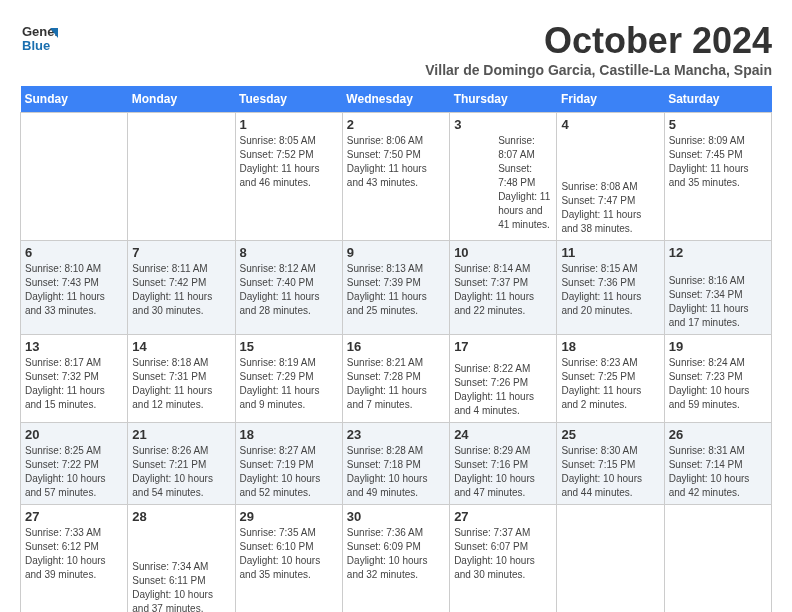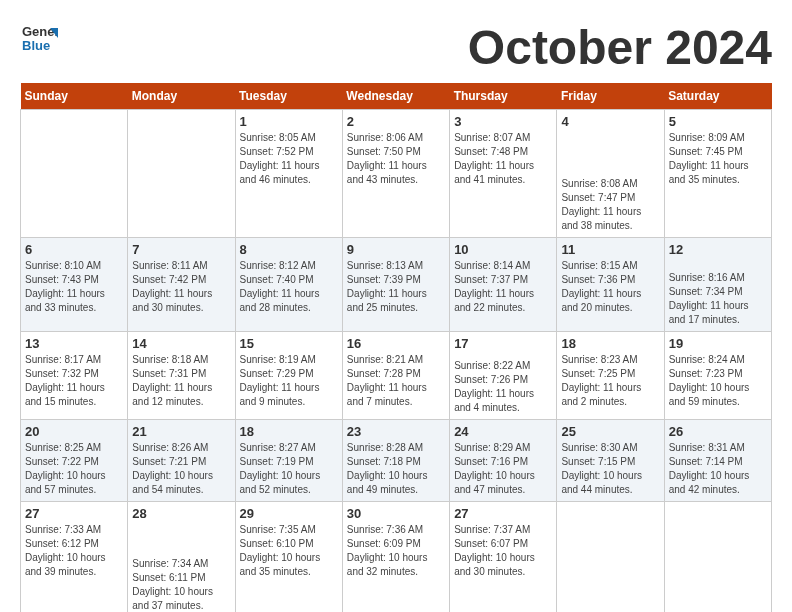--- a/index.html
+++ b/index.html
@@ -9,21 +9,21 @@
       width: 792px;
       min-height: 612px;
       padding: 20px;
     }
     .calendar-table {
       width: 100%;
       border-collapse: collapse;
       font-size: 11px;
     }
     .calendar-table th {
-      background-color: #c2410c;
+      background-color: #3b82f6;
       color: white;
       padding: 6px 4px;
       text-align: left;
       font-size: 12px;
       font-weight: bold;
     }
     .calendar-table td {
       border: 1px solid #ccc;
       padding: 4px;
       vertical-align: top;
@@ -59,21 +59,22 @@
   <div style="display:flex; align-items:center;">
     <div style="margin-right:4px;">
       <svg width="38" height="38" viewBox="0 0 38 38">
         <text x="2" y="16" font-family="Arial" font-size="13" font-weight="bold" fill="#333">General</text>
         <text x="2" y="30" font-family="Arial" font-size="13" font-weight="bold" fill="#1a6faf">Blue</text>
         <polygon points="30,8 38,8 38,18" fill="#1a6faf"></polygon>
       </svg>
     </div>
   </div>
   <div style="flex:1; text-align:right;">
-    <div style="font-size:48px; font-weight:bold; color:#333;">October 2024</div>
+    <div style="font-size:36px; font-weight:bold; color:#333;">October 2024</div>
+    <div style="font-size:14px; color:#555; font-weight:bold;">Villar de Domingo Garcia, Castille-La Mancha, Spain</div>
   </div>
 </div>
 
 <table class="calendar-table">
   <thead>
     <tr>
       <th>Sunday</th>
       <th>Monday</th>
       <th>Tuesday</th>
       <th>Wednesday</th>
@@ -93,21 +94,21 @@
 Daylight: 11 hours and 46 minutes.</div>
         </td>
         <td>
           <span class="day-number">2</span>
           <div class="day-info" style="white-space: pre-line;">Sunrise: 8:06 AM
 Sunset: 7:50 PM
 Daylight: 11 hours and 43 minutes.</div>
         </td>
         <td>
           <span class="day-number">3</span>
-          <div class="day-info" style="white-space: pre-line;">Sunrise: 8:07 AM
+          <div class="day-info" style="white-space: pre-line; margin-left: 44px;">Sunrise: 8:07 AM
 Sunset: 7:48 PM
 Daylight: 11 hours and 41 minutes.</div>
         </td>
         <td>
           <span class="day-number">4</span>
           <div class="day-info" style="white-space: pre-line; margin-top: 48px;">Sunrise: 8:08 AM
 Sunset: 7:47 PM
 Daylight: 11 hours and 38 minutes.</div>
         </td>
         <td>

